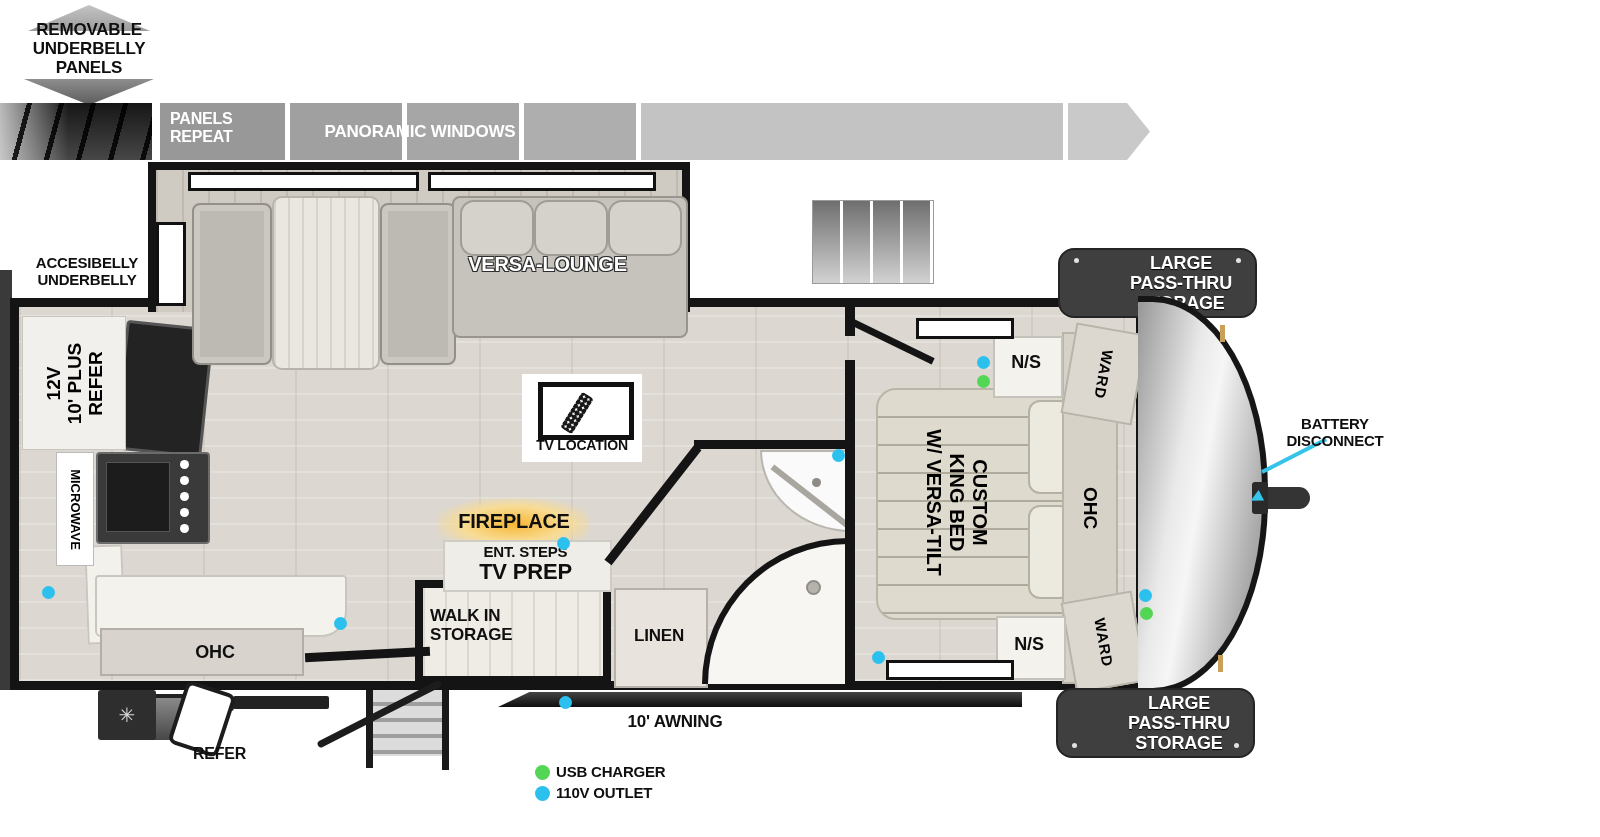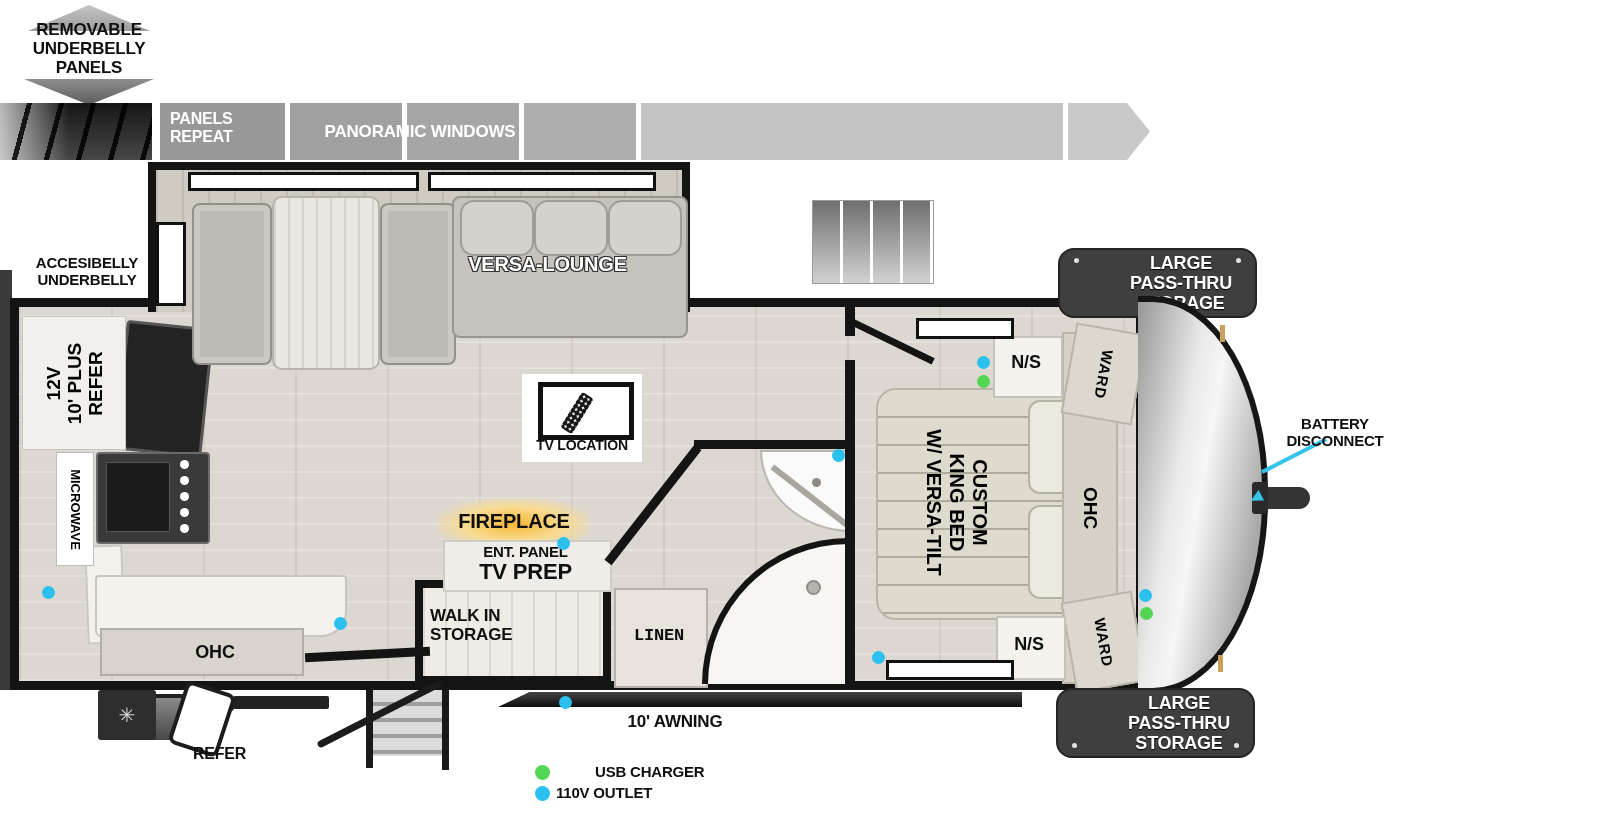--- a/index.html
+++ b/index.html
@@ -96,36 +96,36 @@
   <div class="wall" style="left:305px;top:650px;width:125px;height:9px;transform:rotate(-3deg);"></div>
 
   <div class="furn" style="left:522px;top:374px;width:120px;height:88px;background:#fff;z-index:8;"></div>
   <div class="abs" style="left:538px;top:382px;width:86px;height:48px;border:5px solid #111;background:#fff;z-index:9;"></div>
   <div class="abs" style="left:570px;top:392px;width:14px;height:42px;background:#181818;border-radius:4px;transform:rotate(32deg);z-index:10;background-image:radial-gradient(#fff 1px,transparent 1.4px);background-size:5px 5px;background-position:2px 16px;"></div>
   <div class="lbl" style="left:520px;top:438px;width:124px;font-size:14px;z-index:10;">TV LOCATION</div>
 
   <div class="abs" style="left:438px;top:498px;width:152px;height:52px;background:radial-gradient(ellipse at center,#f7b733 0%,#f8dc95 48%,rgba(255,255,255,0) 78%);z-index:7;"></div>
   <div class="lbl" style="left:440px;top:510px;width:148px;font-size:20px;">FIREPLACE</div>
   <div class="furn" style="left:443px;top:540px;width:165px;height:48px;background:#efede8;border:2px solid #cfccc6;z-index:8;"></div>
-  <div class="lbl" style="left:443px;top:544px;width:165px;font-size:15px;">ENT. PANEL</div>
+  <div class="lbl" style="left:443px;top:544px;width:165px;font-size:15px;">ENT. STEPS</div>
   <div class="lbl" style="left:443px;top:560px;width:165px;font-size:22px;">TV PREP</div>
 
   <div class="abs" style="left:415px;top:580px;width:196px;height:104px;border:8px solid #141414;box-sizing:border-box;background:#efece6;background-image:repeating-linear-gradient(90deg,rgba(150,140,125,.22) 0 2px,transparent 2px 22px);z-index:5;"></div>
   <div class="lbl" style="left:430px;top:606px;width:120px;font-size:17px;text-align:left;">WALK IN
 STORAGE</div>
 
   <div class="wall" style="left:608px;top:558px;width:146px;height:9px;transform:rotate(-52deg);transform-origin:left center;"></div>
   <div class="wall" style="left:694px;top:440px;width:156px;height:9px;"></div>
   <div class="furn" style="left:760px;top:450px;width:88px;height:78px;background:#fafafa;border:2px solid #b9b6b0;border-radius:0 0 0 100%;z-index:6;"></div>
   <div class="abs" style="left:762px;top:494px;width:98px;height:6px;background:#a9a6a0;transform:rotate(38deg);z-index:7;"></div>
   <div class="abs" style="left:812px;top:478px;width:9px;height:9px;border-radius:50%;background:#8e8b86;z-index:8;"></div>
   <div class="furn" style="left:702px;top:538px;width:146px;height:146px;background:#f7f6f3;border-top:6px solid #141414;border-left:6px solid #141414;border-top-left-radius:100%;box-sizing:border-box;z-index:6;"></div>
   <div class="abs" style="left:806px;top:580px;width:11px;height:11px;border-radius:50%;background:#b6b3ad;border:2px solid #908d88;z-index:7;"></div>
   <div class="furn" style="left:614px;top:588px;width:90px;height:96px;background:#e8e4dd;border:2px solid #b6b2ab;z-index:5;"></div>
-  <div class="lbl" style="left:610px;top:626px;width:98px;font-size:17px;font-family:Liberation Mono, monospace;">LINEN</div>
+  <div class="lbl" style="left:610px;top:626px;width:98px;font-size:17px;">LINEN</div>
 
   <div class="wall" style="left:845px;top:306px;width:10px;height:30px;"></div>
   <div class="wall" style="left:845px;top:360px;width:10px;height:330px;"></div>
   <div class="wall" style="left:852px;top:318px;width:92px;height:7px;transform:rotate(26deg);transform-origin:left top;"></div>
 
   <div class="furn" style="left:876px;top:388px;width:196px;height:228px;background:#dedacd;border:2px solid #b9b5a8;border-radius:20px 0 0 20px;z-index:5;background-image:repeating-linear-gradient(180deg,transparent 0 26px,rgba(120,112,96,.45) 26px 28px);"></div>
   <div class="furn" style="left:1028px;top:400px;width:40px;height:90px;background:#eceade;border:2px solid #b5b2a5;border-radius:12px;z-index:6;"></div>
   <div class="furn" style="left:1028px;top:505px;width:40px;height:90px;background:#eceade;border:2px solid #b5b2a5;border-radius:12px;z-index:6;"></div>
   <div class="abs" style="left:866px;top:398px;width:180px;height:208px;display:flex;align-items:center;justify-content:center;z-index:8;">
     <div class="rot90" style="font-weight:700;font-size:20px;line-height:23px;white-space:pre-line;text-align:center;width:210px;">CUSTOM
@@ -188,21 +188,21 @@
 
   <div class="abs" style="left:366px;top:690px;width:7px;height:78px;background:#1a1a1a;z-index:12;"></div>
   <div class="abs" style="left:373px;top:690px;width:70px;height:66px;background:repeating-linear-gradient(180deg,#dcdcdc 0 12px,#9e9e9e 12px 16px);z-index:11;"></div>
   <div class="abs" style="left:442px;top:690px;width:7px;height:80px;background:#1a1a1a;z-index:12;"></div>
   <div class="abs" style="left:318px;top:742px;width:138px;height:7px;background:#1c1c1c;border-radius:4px;transform:rotate(-27deg);transform-origin:left center;z-index:13;"></div>
 
   <div class="abs" style="left:498px;top:692px;width:524px;height:15px;background:linear-gradient(#454545,#0e0e0e);clip-path:polygon(0 100%,6% 0,100% 0,100% 100%);z-index:11;"></div>
   <div class="lbl" style="left:590px;top:712px;width:170px;font-size:17px;">10' AWNING</div>
 
   <div class="dot" style="left:535px;top:765px;width:15px;height:15px;background:#53d653;"></div>
-  <div class="lbl" style="left:556px;top:764px;width:140px;font-size:15px;text-align:left;margin-left:39px;">USB CHARGER</div>
+  <div class="lbl" style="left:556px;top:764px;width:140px;font-size:15px;text-align:left;">USB CHARGER</div>
   <div class="dot" style="left:535px;top:786px;width:15px;height:15px;background:#2bc0ee;"></div>
   <div class="lbl" style="left:556px;top:785px;width:140px;font-size:15px;text-align:left;">110V OUTLET</div>
 
   <div class="dot" style="left:42px;top:586px;background:#2bc0ee;"></div>
   <div class="dot" style="left:334px;top:617px;background:#2bc0ee;"></div>
   <div class="dot" style="left:557px;top:537px;background:#2bc0ee;"></div>
   <div class="dot" style="left:559px;top:696px;background:#2bc0ee;"></div>
   <div class="dot" style="left:832px;top:449px;background:#2bc0ee;"></div>
   <div class="dot" style="left:977px;top:356px;background:#2bc0ee;"></div>
   <div class="dot" style="left:977px;top:375px;background:#53d653;"></div>

